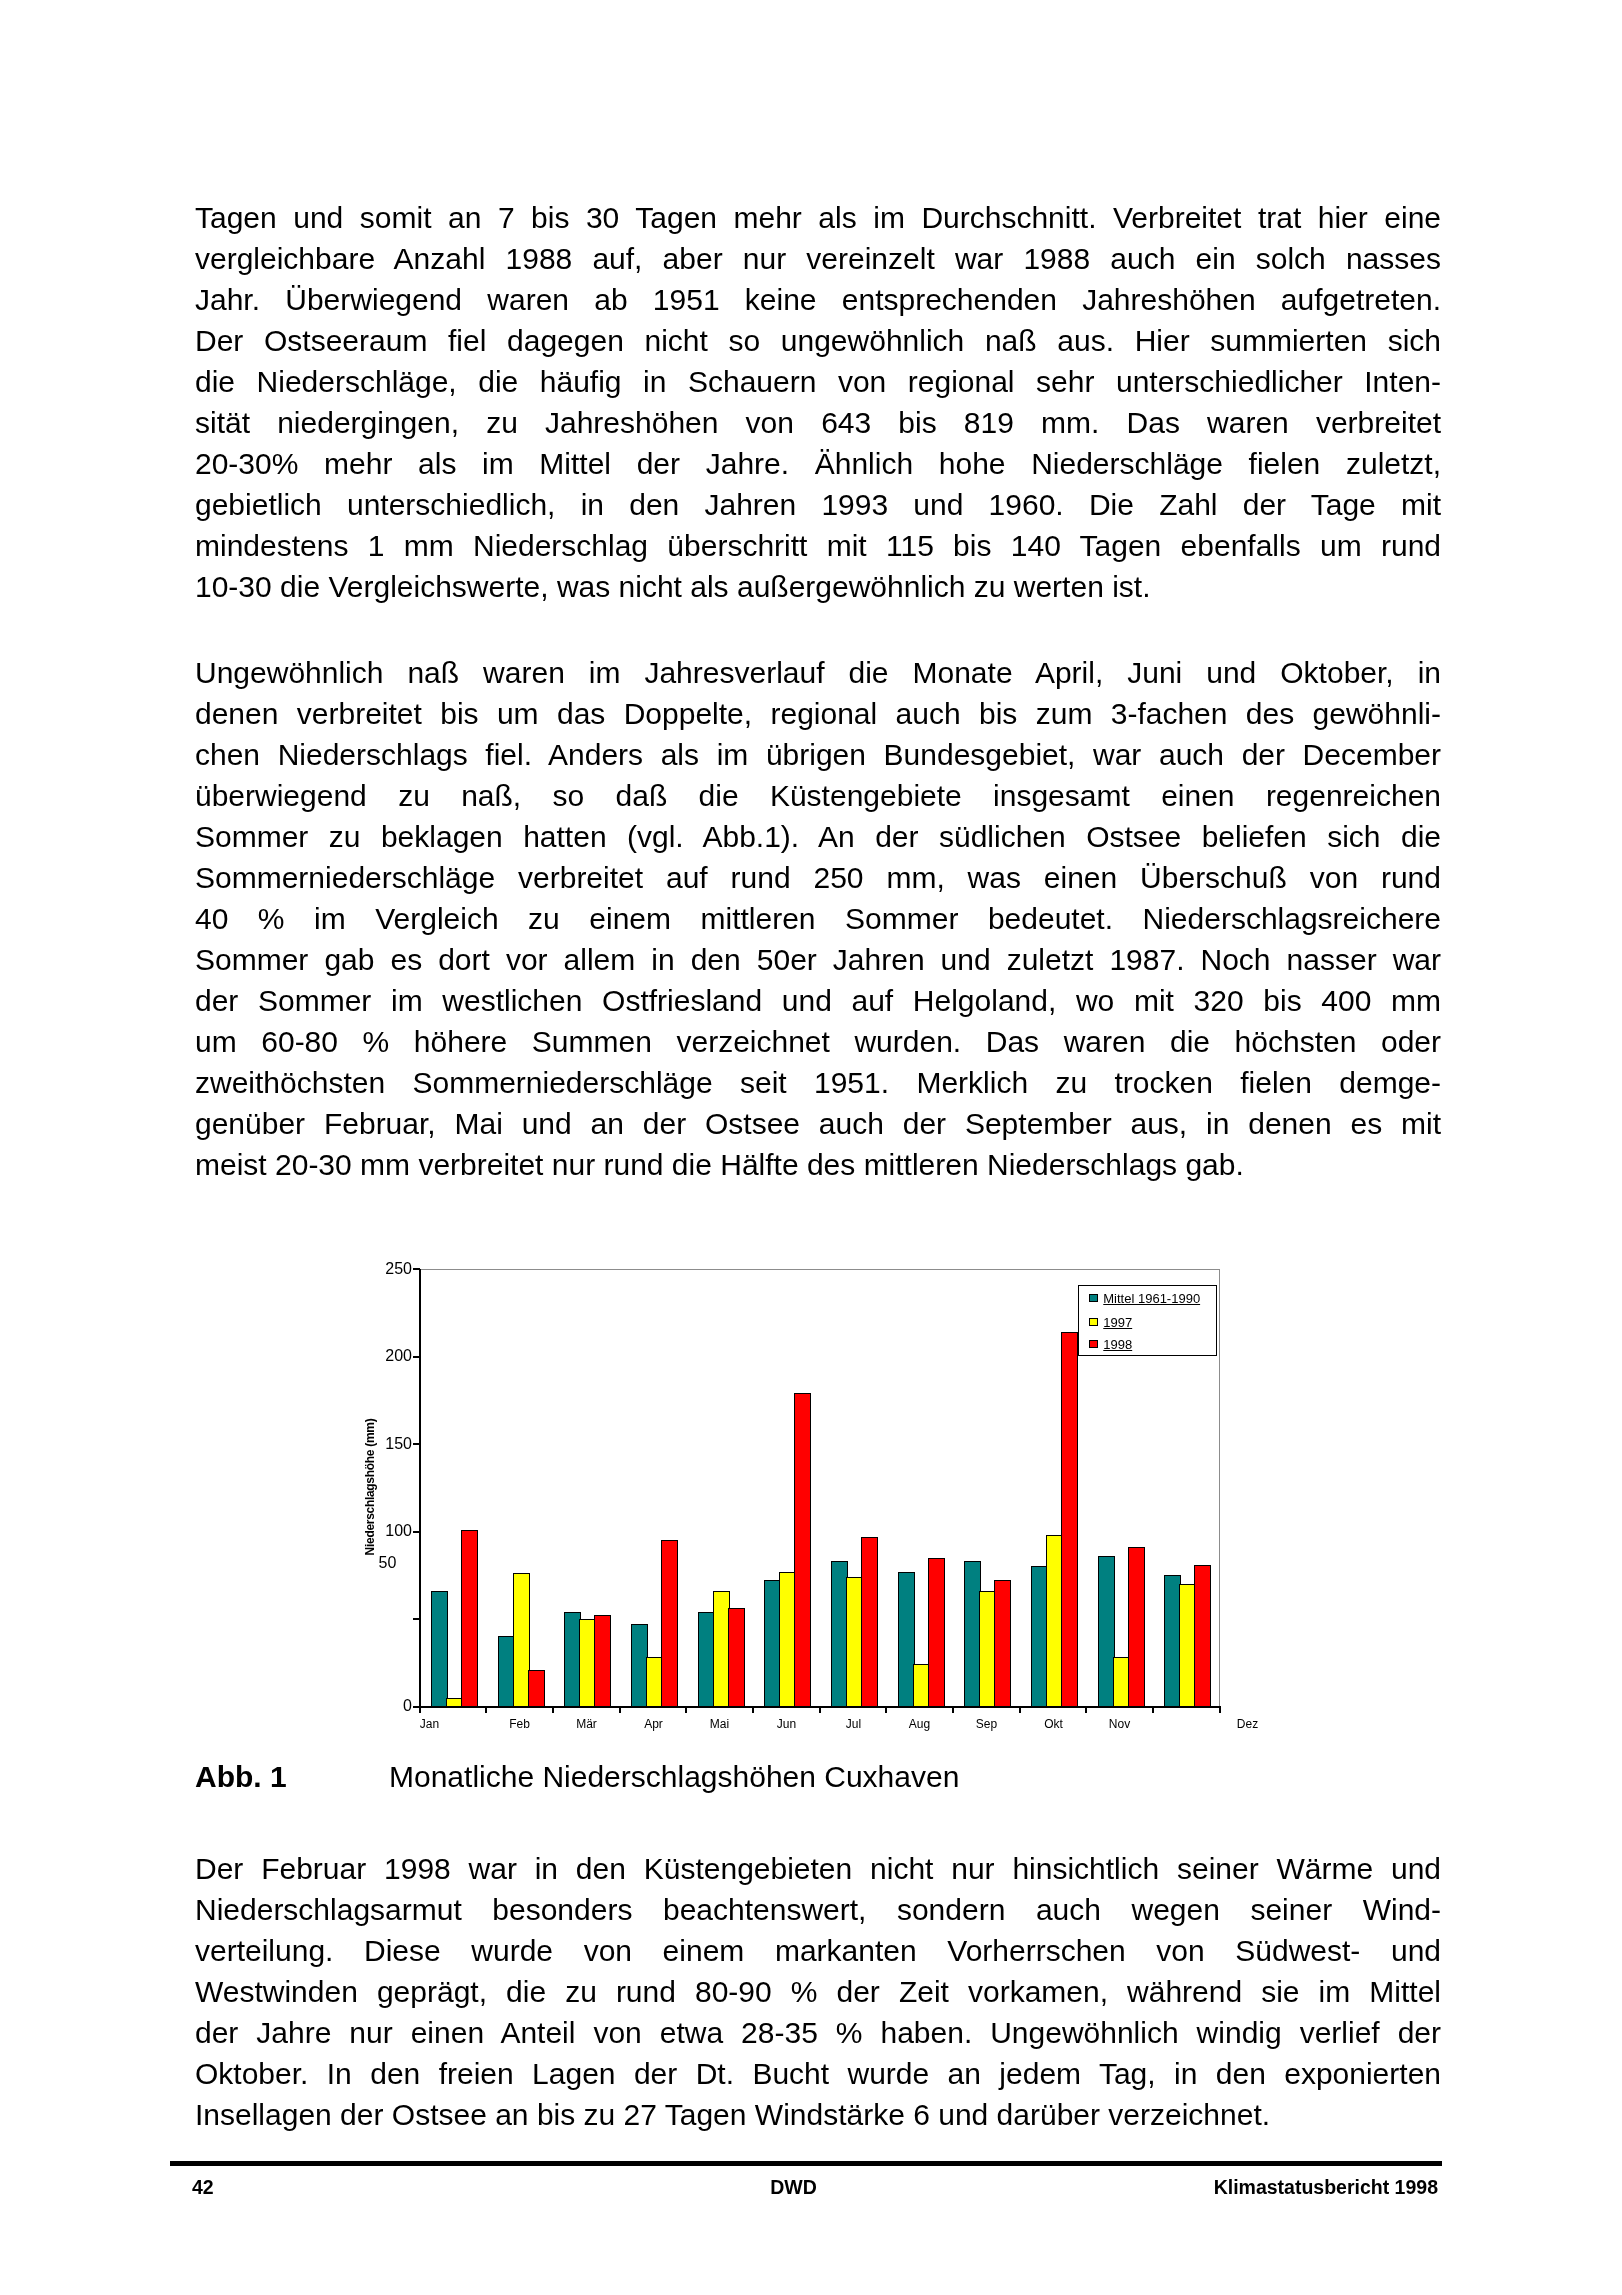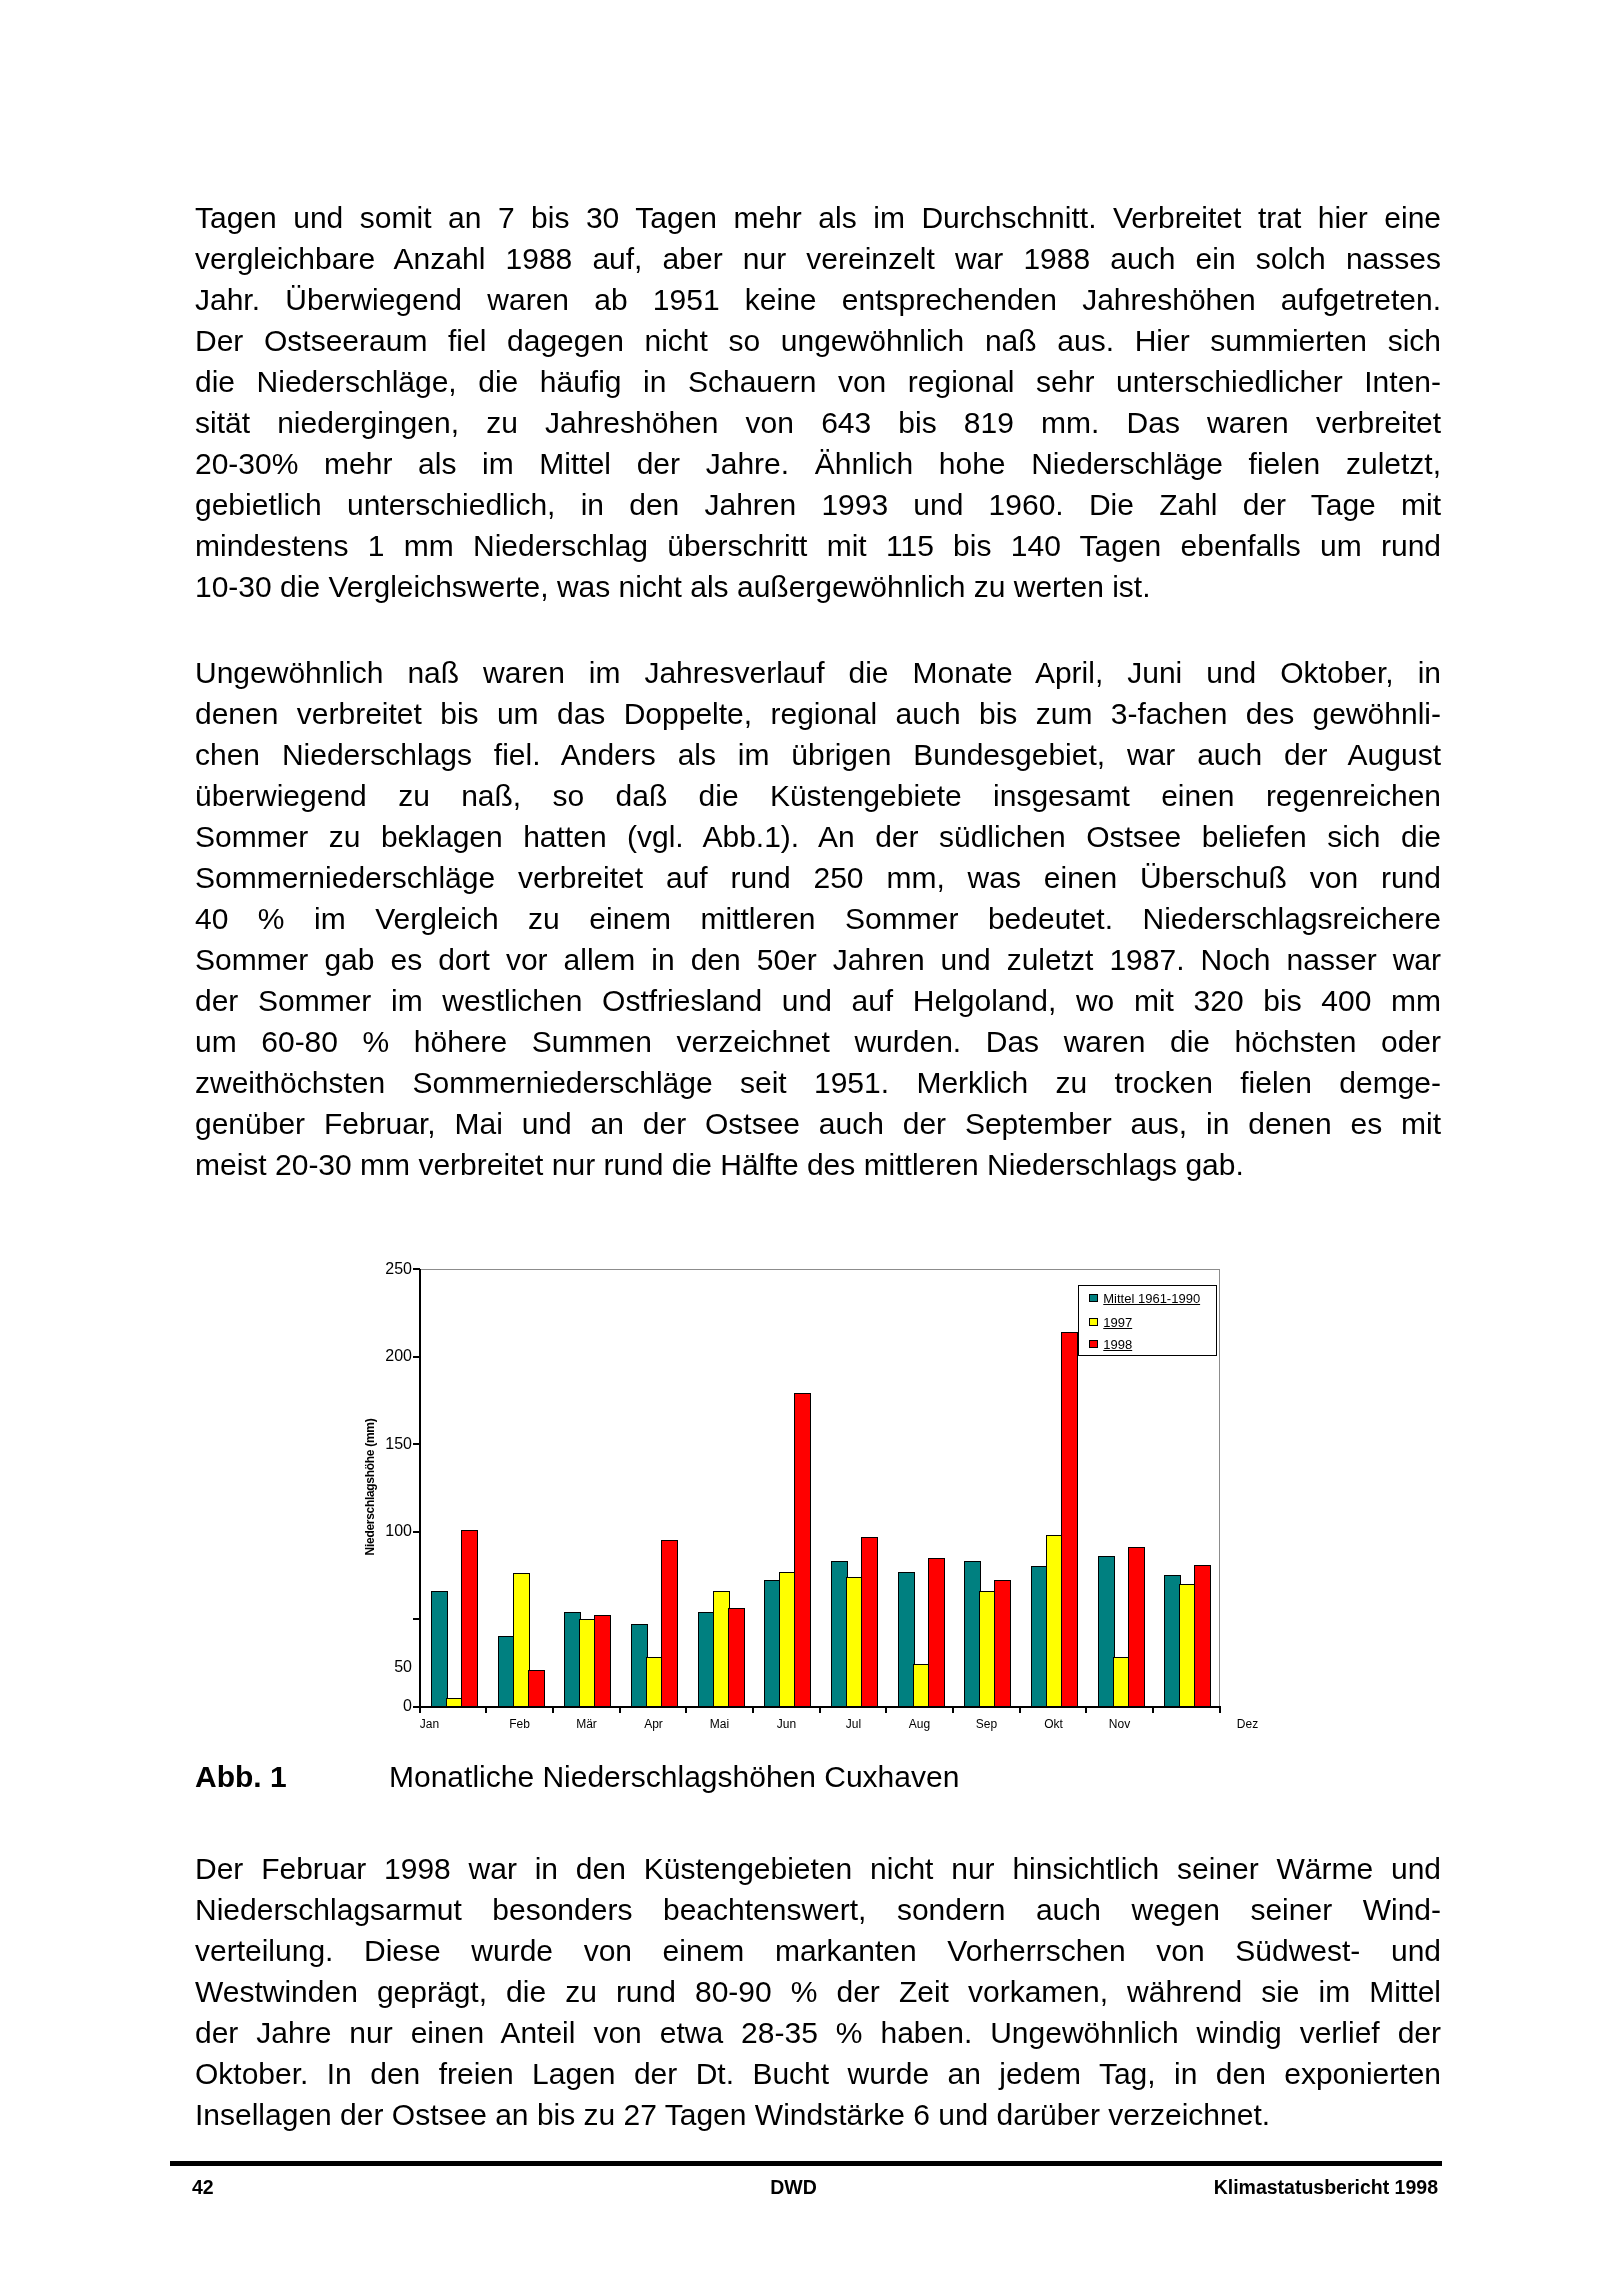--- a/index.html
+++ b/index.html
@@ -53,21 +53,21 @@
     <span class="ln">die Niederschläge, die häufig in Schauern von regional sehr unterschiedlicher Inten-</span>
     <span class="ln">sität niedergingen, zu Jahreshöhen von 643 bis 819 mm. Das waren verbreitet</span>
     <span class="ln">20-30% mehr als im Mittel der Jahre. Ähnlich hohe Niederschläge fielen zuletzt,</span>
     <span class="ln">gebietlich unterschiedlich, in den Jahren 1993 und 1960. Die Zahl der Tage mit</span>
     <span class="ln">mindestens 1 mm Niederschlag überschritt mit 115 bis 140 Tagen ebenfalls um rund</span>
     <span class="ln last">10-30 die Vergleichswerte, was nicht als außergewöhnlich zu werten ist.</span>
   </div>
 <div id="p2" class="para">
     <span class="ln">Ungewöhnlich naß waren im Jahresverlauf die Monate April, Juni und Oktober, in</span>
     <span class="ln">denen verbreitet bis um das Doppelte, regional auch bis zum 3-fachen des gewöhnli-</span>
-    <span class="ln">chen Niederschlags fiel. Anders als im übrigen Bundesgebiet, war auch der August</span>
+    <span class="ln">chen Niederschlags fiel. Anders als im übrigen Bundesgebiet, war auch der December</span>
     <span class="ln">überwiegend zu naß, so daß die Küstengebiete insgesamt einen regenreichen</span>
     <span class="ln">Sommer zu beklagen hatten (vgl. Abb.1). An der südlichen Ostsee beliefen sich die</span>
     <span class="ln">Sommerniederschläge verbreitet auf rund 250 mm, was einen Überschuß von rund</span>
     <span class="ln">40 % im Vergleich zu einem mittleren Sommer bedeutet. Niederschlagsreichere</span>
     <span class="ln">Sommer gab es dort vor allem in den 50er Jahren und zuletzt 1987. Noch nasser war</span>
     <span class="ln">der Sommer im westlichen Ostfriesland und auf Helgoland, wo mit 320 bis 400 mm</span>
     <span class="ln">um 60-80 % höhere Summen verzeichnet wurden. Das waren die höchsten oder</span>
     <span class="ln">zweithöchsten Sommerniederschläge seit 1951. Merklich zu trocken fielen demge-</span>
     <span class="ln">genüber Februar,  Mai und an der Ostsee auch der September aus, in denen es mit</span>
     <span class="ln last">meist 20-30 mm verbreitet nur rund die Hälfte des mittleren Niederschlags gab.</span>
@@ -112,21 +112,21 @@
       <div class="bar" style="left: 1164px; width: 16.6px; top: 1575px; height: 131px; background: rgb(0, 128, 128);"></div>
       <div class="bar" style="left: 1179px; width: 16.6px; top: 1584px; height: 122px; background: rgb(255, 255, 0);"></div>
       <div class="bar" style="left: 1194px; width: 16.6px; top: 1565px; height: 142px; background: rgb(255, 0, 0);"></div>
     </div>
   <div class="y-axis-line"></div>
   <div class="x-axis-line"></div>
   <div id="yticks">
       <div class="ytick" style="top: 1706px;"></div>
       <div class="ytick-label" style="top: 1699px;">0</div>
       <div class="ytick" style="top: 1618px;"></div>
-      <div class="ytick-label" style="top: 1660px;">50</div>
+      <div class="ytick-label" style="top: 1556px; text-align: center;">50</div>
       <div class="ytick" style="top: 1531px;"></div>
       <div class="ytick-label" style="top: 1524px;">100</div>
       <div class="ytick" style="top: 1443px;"></div>
       <div class="ytick-label" style="top: 1437px;">150</div>
       <div class="ytick" style="top: 1356px;"></div>
       <div class="ytick-label" style="top: 1349px;">200</div>
       <div class="ytick" style="top: 1268px;"></div>
       <div class="ytick-label" style="top: 1262px;">250</div>
     </div>
   <div id="xticks">

